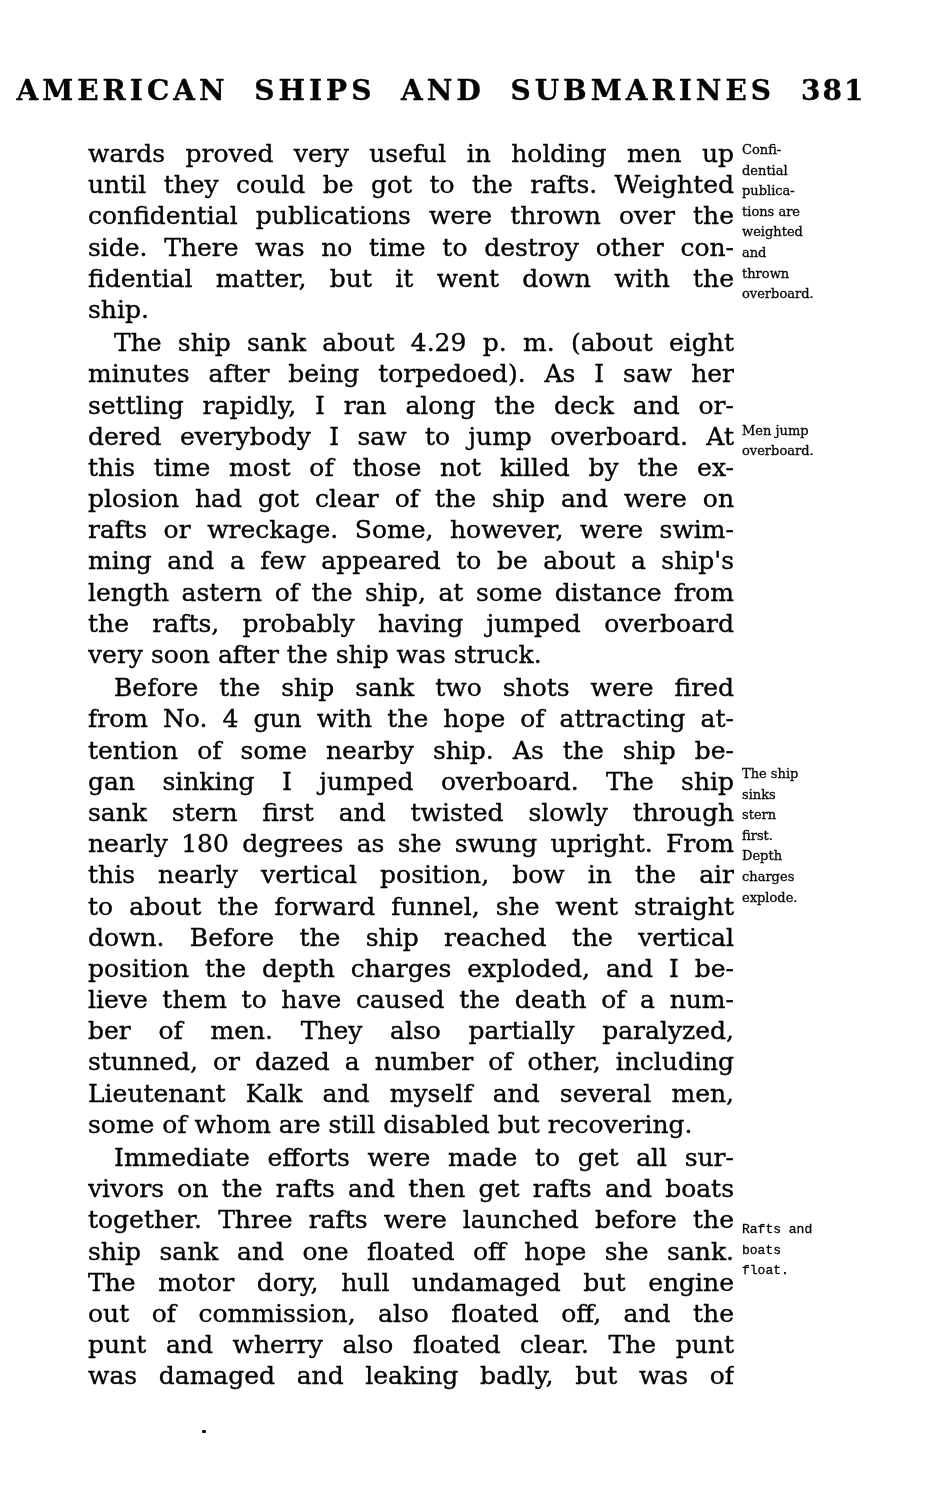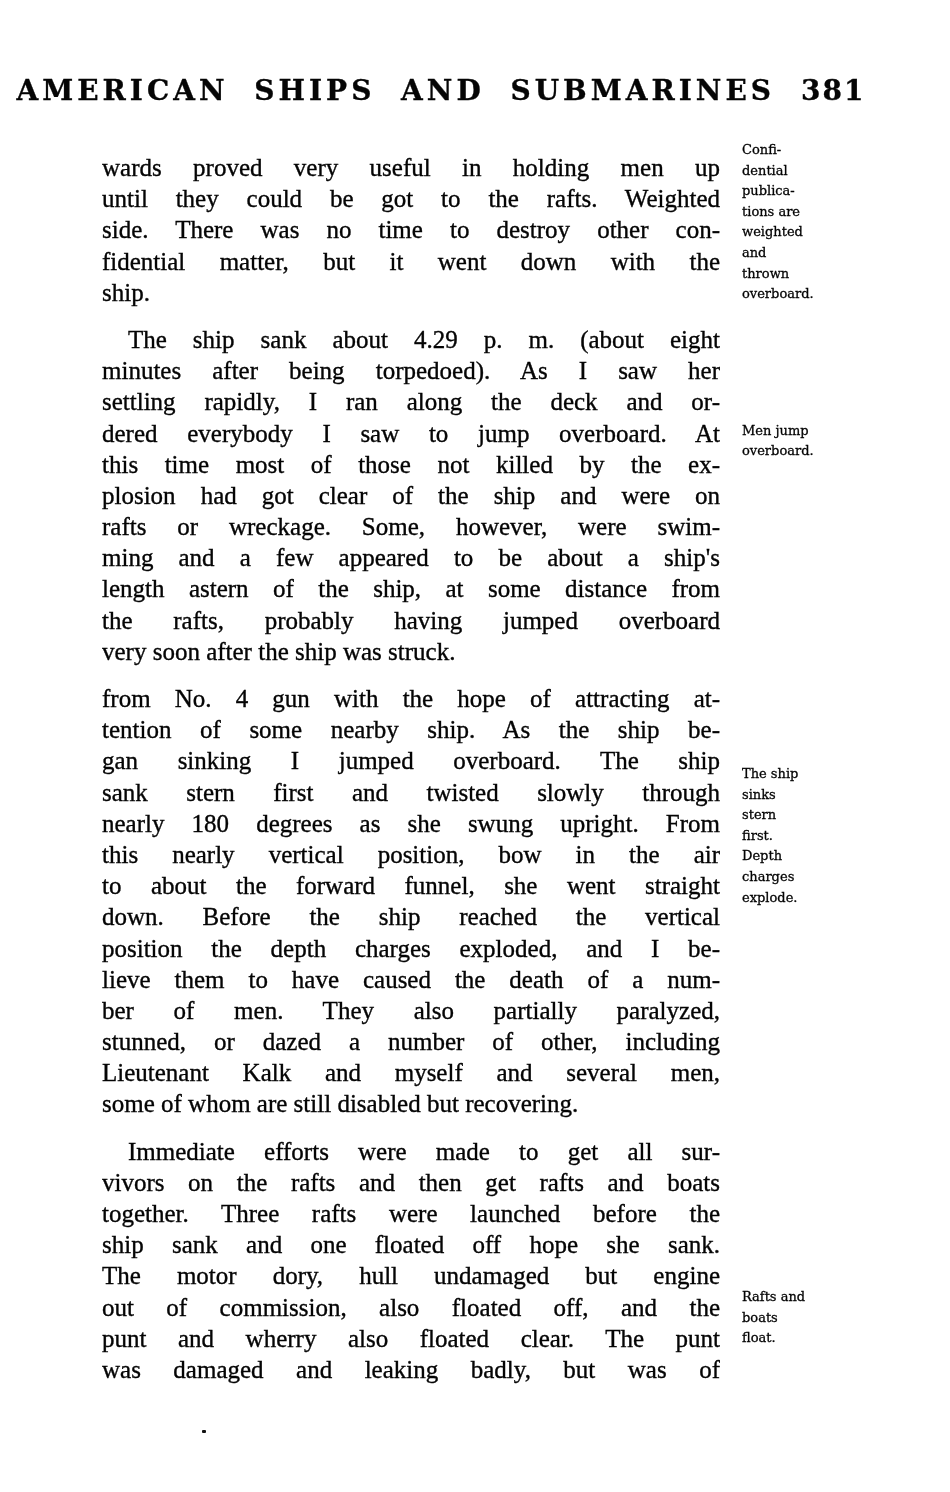--- a/index.html
+++ b/index.html
@@ -37,21 +37,21 @@
   }
   .body-column {
     position: absolute;
     left: 86px;
     top: 136px;
     width: 650px;
     font-size: 25px;
     line-height: 31.2px;
     -webkit-text-stroke: 0.35px #000;
   }
-  .paragraph { margin: 16px; font-family: Liberation Serif, serif; }
+  .paragraph { margin: 2px; }
   .text-line {
     height: 31.2px;
     overflow: hidden;
     text-align: justify;
     text-align-last: justify;
     white-space: nowrap;
   }
   .text-line.last-line {
     text-align-last: left;
   }
@@ -87,38 +87,40 @@
 
   <div class="header">
     <span>AMERICAN SHIPS AND SUBMARINES</span>
     <span class="page-number">381</span>
   </div>
 
   <div class="body-column">
       <div class="paragraph">
         <div class="text-line">wards proved very useful in holding men up</div>
         <div class="text-line">until they could be got to the rafts. Weighted</div>
+        <div class="text-line">confidential publications were thrown over the</div>
         <div class="text-line">side. There was no time to destroy other con-</div>
         <div class="text-line">fidential matter, but it went down with the</div>
         <div class="text-line last-line">ship.</div>
       </div>
       <div class="paragraph">
         <div class="text-line indent">The ship sank about 4.29 p. m. (about eight</div>
         <div class="text-line">minutes after being torpedoed). As I saw her</div>
         <div class="text-line">settling rapidly, I ran along the deck and or-</div>
         <div class="text-line">dered everybody I saw to jump overboard. At</div>
         <div class="text-line">this time most of those not killed by the ex-</div>
         <div class="text-line">plosion had got clear of the ship and were on</div>
         <div class="text-line">rafts or wreckage. Some, however, were swim-</div>
         <div class="text-line">ming and a few appeared to be about a ship's</div>
         <div class="text-line">length astern of the ship, at some distance from</div>
         <div class="text-line">the rafts, probably having jumped overboard</div>
         <div class="text-line last-line">very soon after the ship was struck.</div>
       </div>
       <div class="paragraph">
+        <div class="text-line indent">Before the ship sank two shots were fired</div>
         <div class="text-line">from No. 4 gun with the hope of attracting at-</div>
         <div class="text-line">tention of some nearby ship. As the ship be-</div>
         <div class="text-line">gan sinking I jumped overboard. The ship</div>
         <div class="text-line">sank stern first and twisted slowly through</div>
         <div class="text-line">nearly 180 degrees as she swung upright. From</div>
         <div class="text-line">this nearly vertical position, bow in the air</div>
         <div class="text-line">to about the forward funnel, she went straight</div>
         <div class="text-line">down. Before the ship reached the vertical</div>
         <div class="text-line">position the depth charges exploded, and I be-</div>
         <div class="text-line">lieve them to have caused the death of a num-</div>
@@ -156,21 +158,21 @@
       </div>
       <div class="margin-note" style="top: 624px;">
         <div class="margin-note-line">The ship</div>
         <div class="margin-note-line">sinks</div>
         <div class="margin-note-line">stern</div>
         <div class="margin-note-line">first.</div>
         <div class="margin-note-line">Depth</div>
         <div class="margin-note-line">charges</div>
         <div class="margin-note-line">explode.</div>
       </div>
-      <div class="margin-note" style="top: 1147px;">
+      <div class="margin-note" style="top: 1080px; font-family: Liberation Mono, monospace;">
         <div class="margin-note-line">Rafts and</div>
         <div class="margin-note-line">boats</div>
         <div class="margin-note-line">float.</div>
       </div>
     </div>
 
   <div class="speck" style="left:202px; top:1430px; width:4px; height:3px;"></div>
   <div class="speck" style="left:920px; top:907px; width:5px; height:3px;"></div>
   <div class="speck" style="left:909px; top:1206px; width:4px; height:4px;"></div>
 

